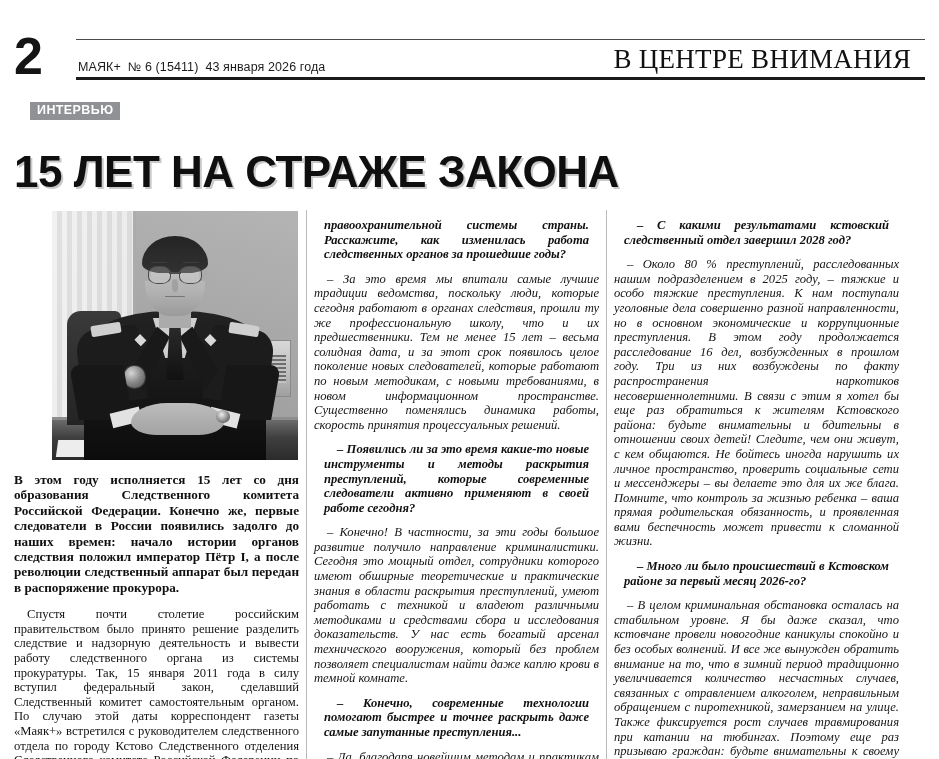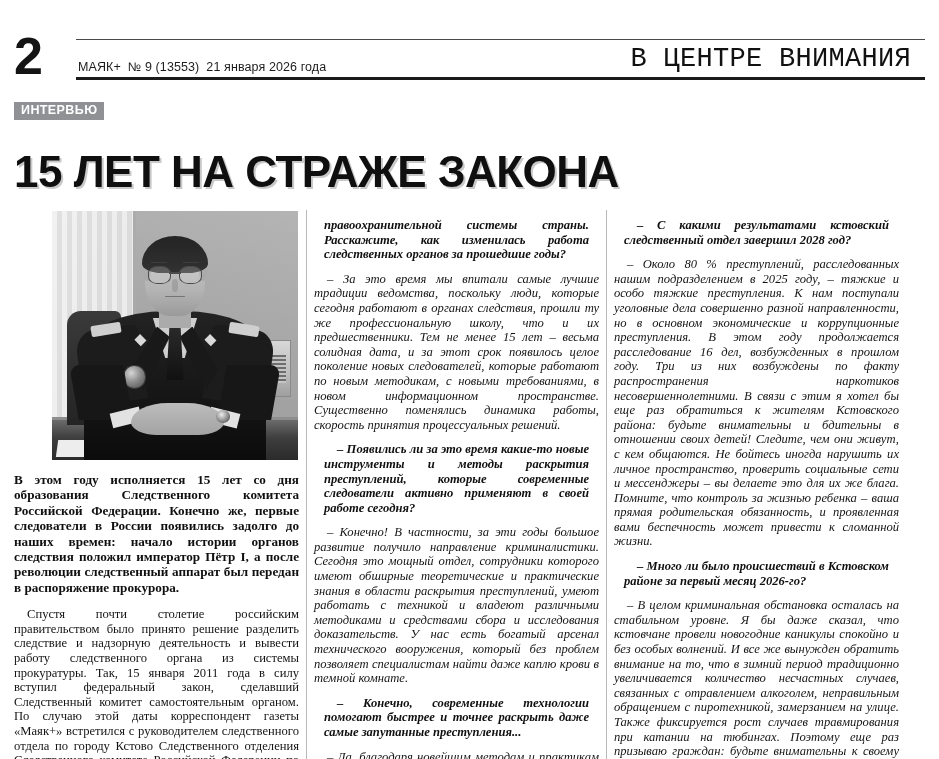--- a/index.html
+++ b/index.html
@@ -62,21 +62,21 @@
   .issue-line {
     font-family: "Liberation Sans", sans-serif;
     font-size: 12.5px;
     letter-spacing: 0.1px;
     color: #1d1d1d;
     white-space: nowrap;
     padding-left: 2px;
   }
   .issue-line .sp { display: inline-block; width: 7px; }
   .section-title {
-    font-family: Liberation Mono, monospace;
+    font-family: Liberation Serif, serif;
     font-size: 27px;
     line-height: 28px;
     letter-spacing: 0.3px;
     color: #111;
     white-space: nowrap;
     padding-right: 14px;
     padding-bottom: 1px;
   }
   .masthead-rule-bottom {
     height: 3px;
@@ -91,20 +91,21 @@
   .kicker {
     display: inline-block;
     background: #8f9195;
     color: #ffffff;
     font-family: "Liberation Sans", sans-serif;
     font-weight: bold;
     font-size: 12.5px;
     letter-spacing: 0.4px;
     padding: 2px 7px 3px 7px;
     line-height: 13px;
+    margin-left: 16px;
   }
   .headline {
     margin-top: 30px;
     font-family: "Liberation Sans", sans-serif;
     font-weight: bold;
     font-size: 44px;
     line-height: 44px;
     letter-spacing: -0.5px;
     color: #0f0f0f;
     text-shadow: 2px 2px 0 #c9c9c9;
@@ -352,21 +353,21 @@
 </head>
 <body>
 
 <div class="page">
 
   <div class="masthead">
     <div class="page-number">2</div>
     <div class="masthead-right">
       <div class="masthead-rule-top"></div>
       <div class="masthead-mid">
-        <div class="issue-line"><span>МАЯК+</span><span class="sp"></span><span>№ 9 (13553)</span><span class="sp"></span><span>21 января 2026 года</span></div>
+        <div class="issue-line"><span>МАЯК+</span><span class="sp"></span><span>№ 6 (15411)</span><span class="sp"></span><span>43 января 2026 года</span></div>
         <div class="section-title">В ЦЕНТРЕ ВНИМАНИЯ</div>
       </div>
       <div class="masthead-rule-bottom"></div>
     </div>
   </div>
 
   <div class="kicker-wrap">
     <span class="kicker">ИНТЕРВЬЮ</span>
   </div>
   <div class="headline">15 ЛЕТ НА СТРАЖЕ ЗАКОНА</div>

